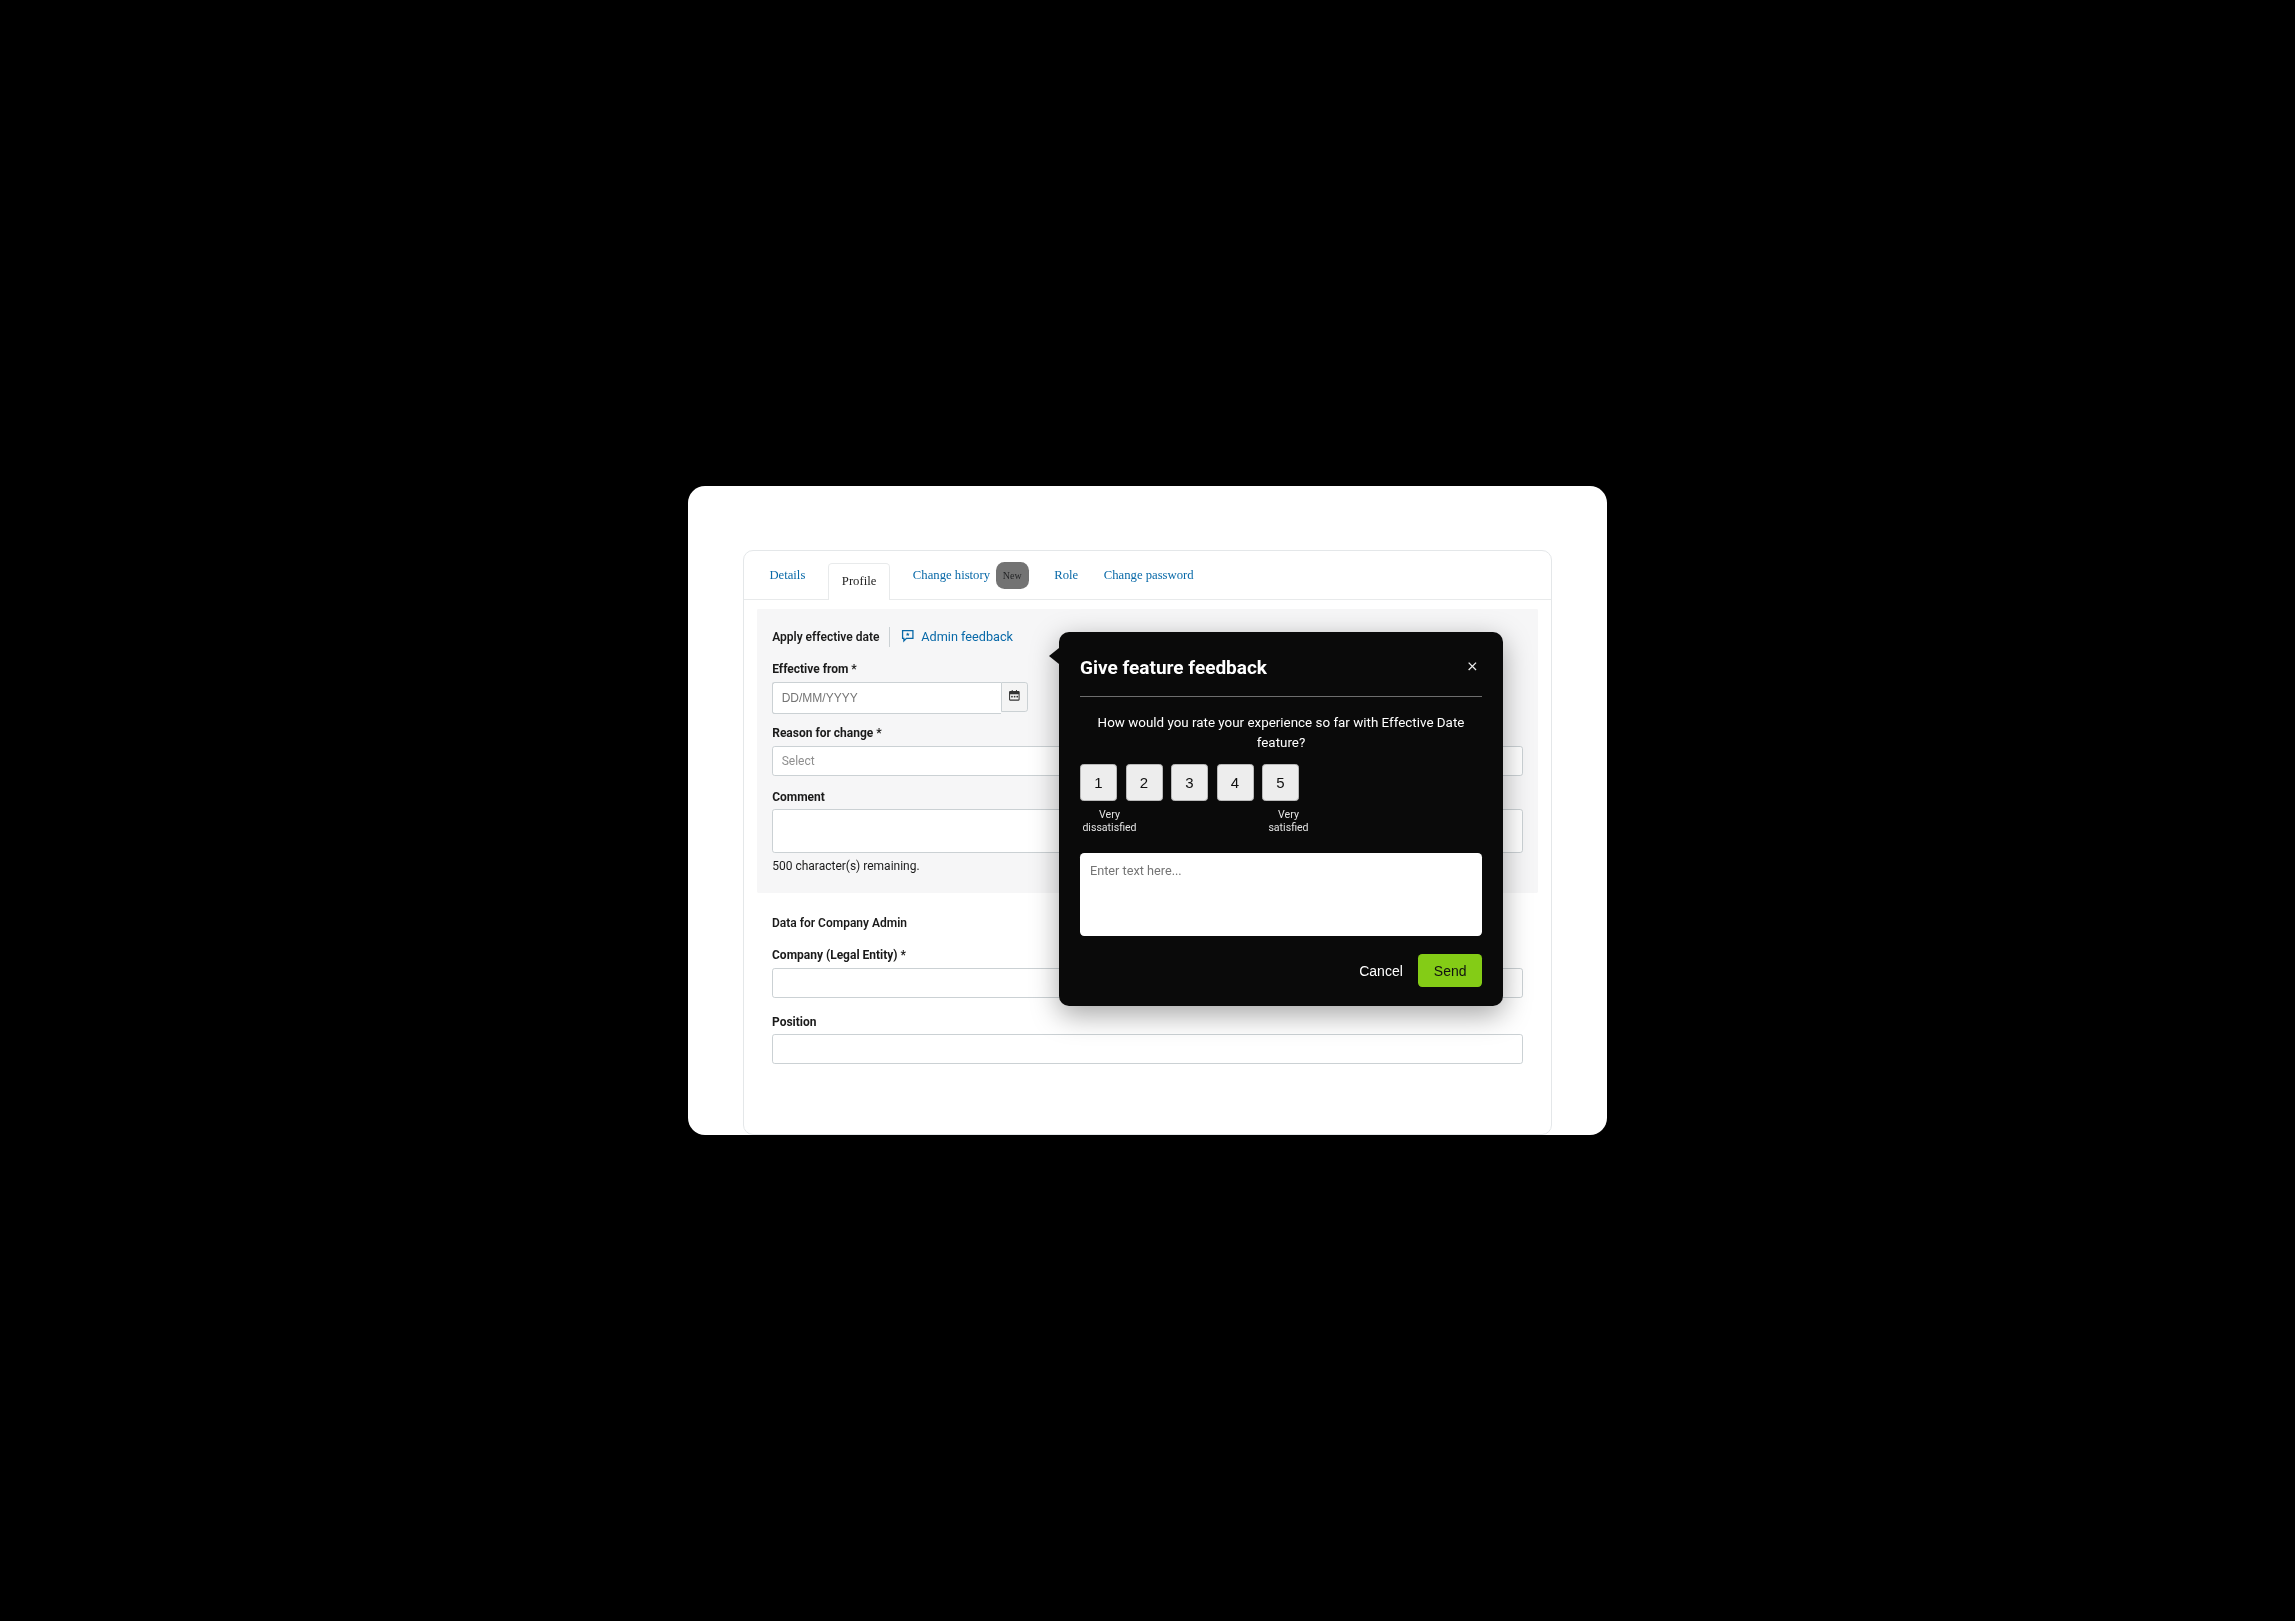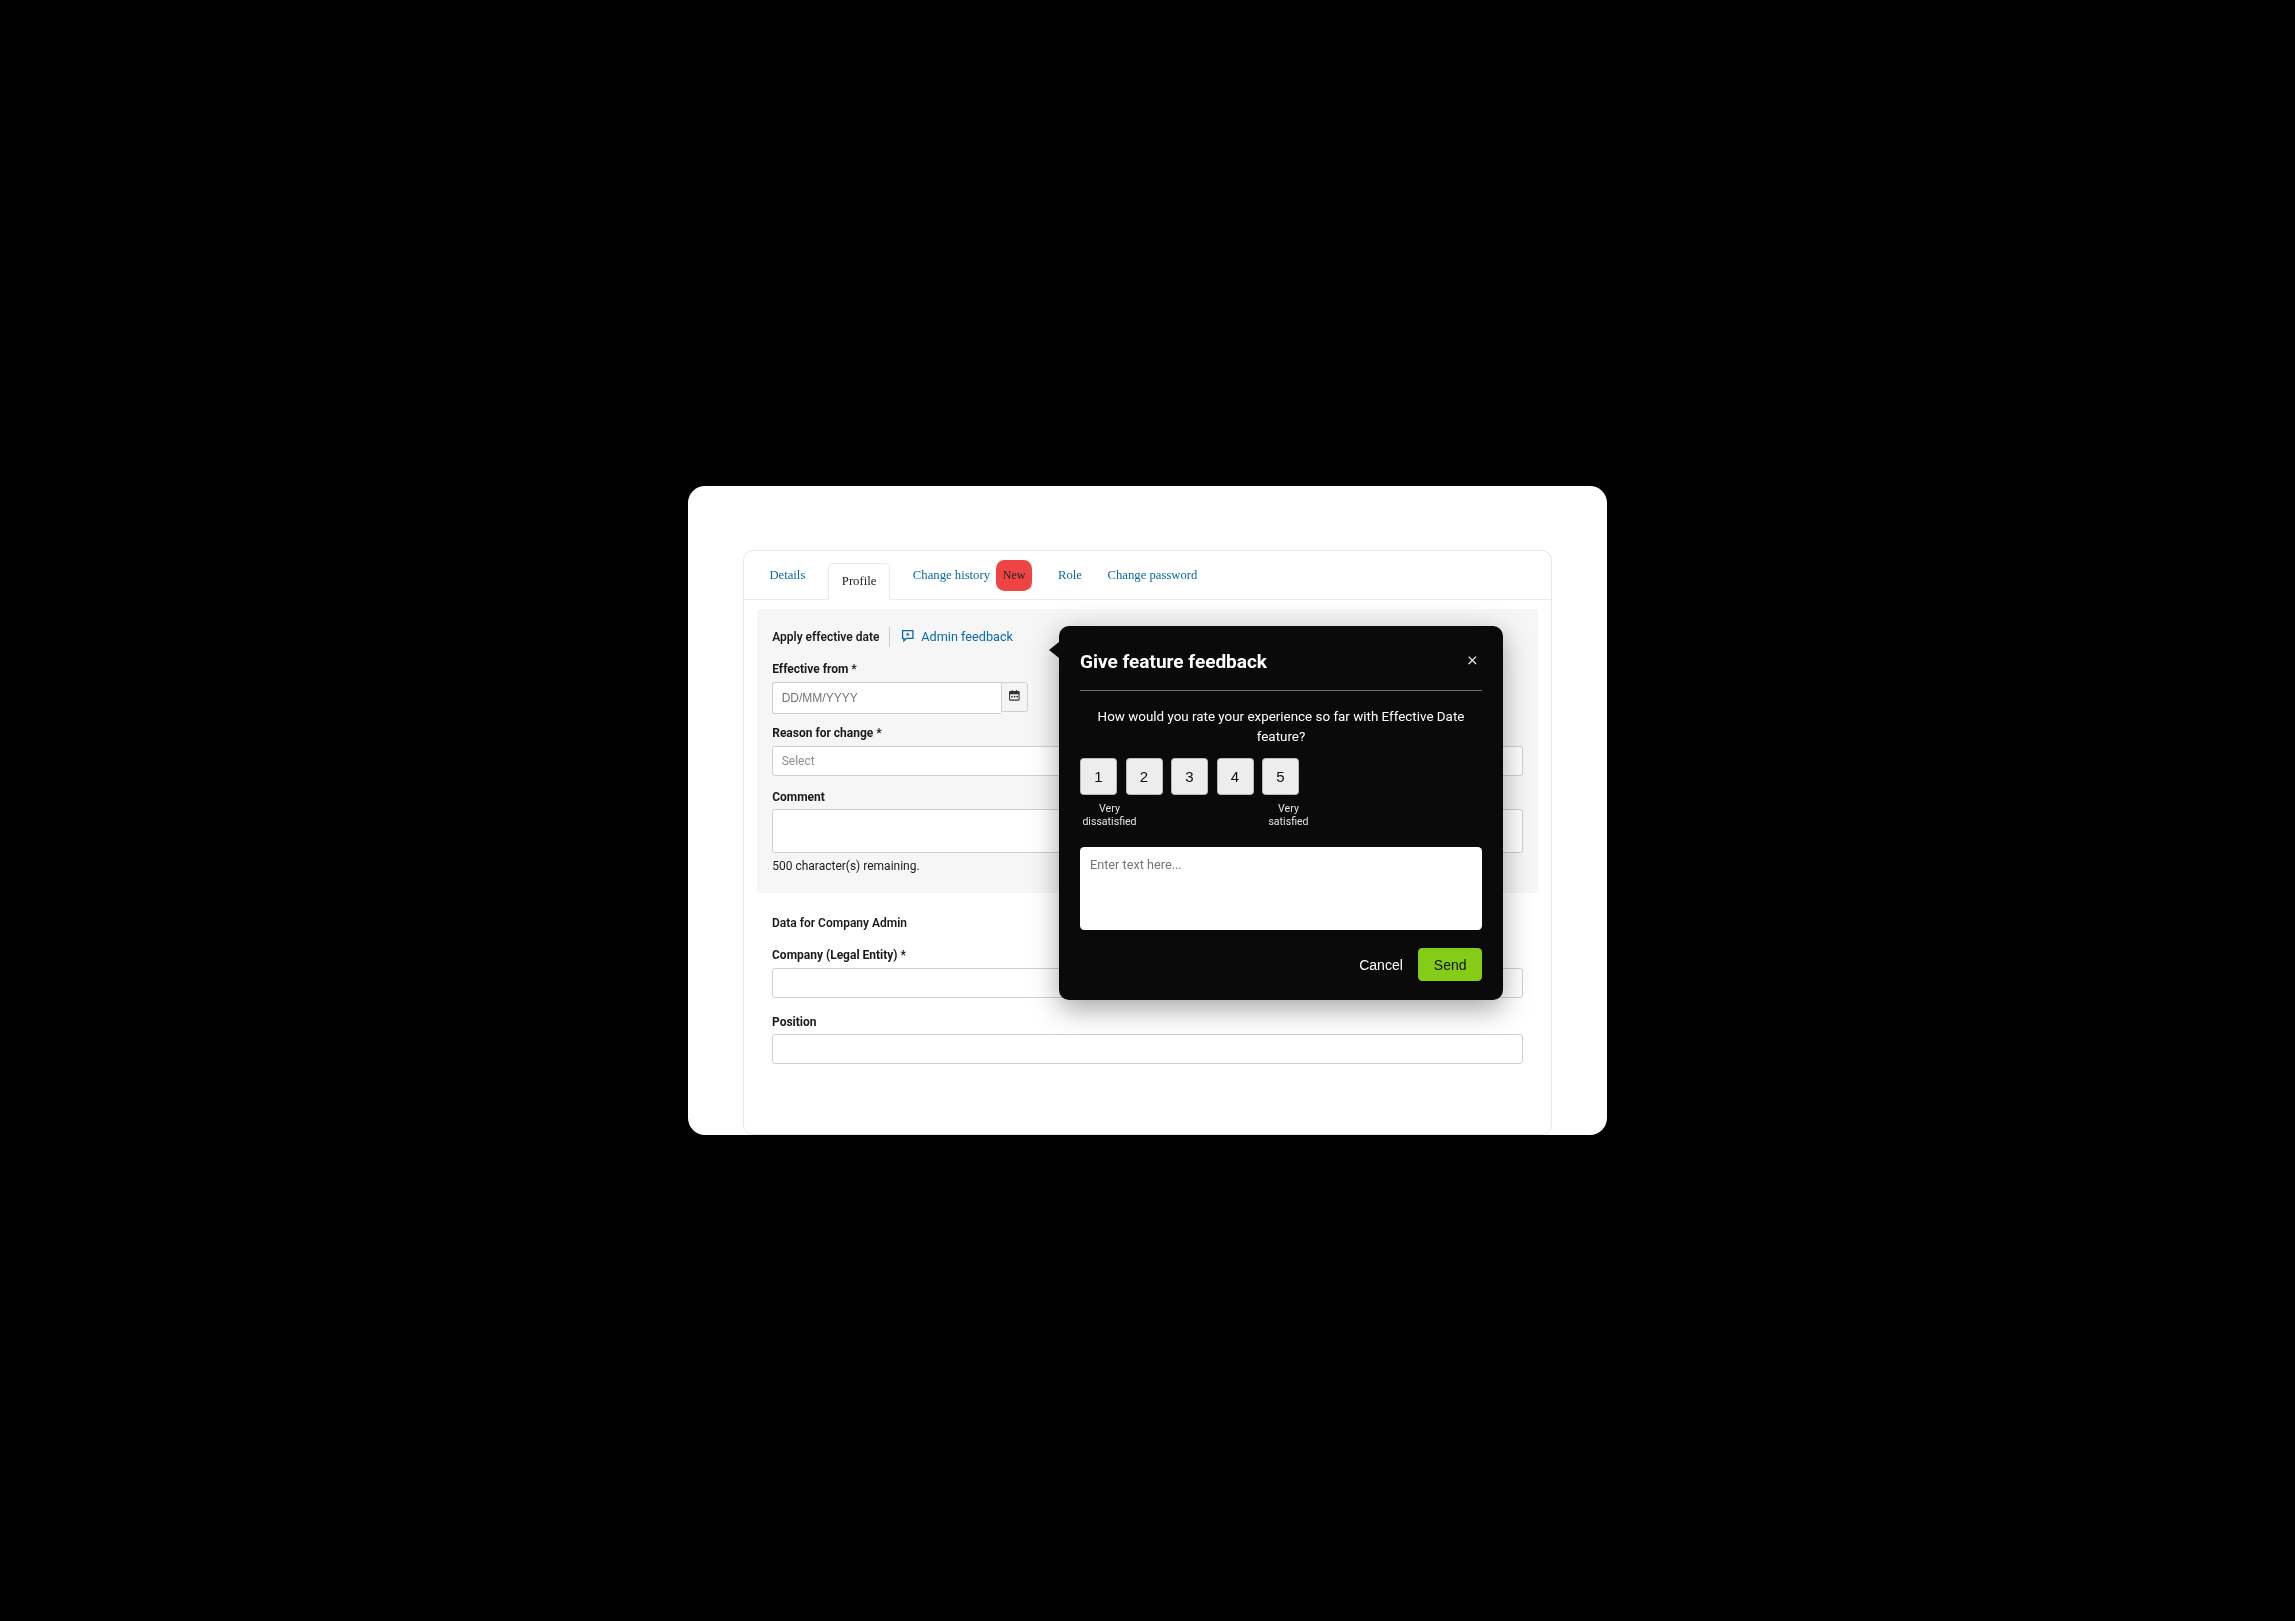--- a/index.html
+++ b/index.html
@@ -52,23 +52,23 @@
       border-right: 0.7px solid #E8EAEB;
       border-top: 0.7px solid #E8EAEB;
       border-radius: 4.2px 4.2px 0 0;
       margin-bottom: -0.7px;
       background: #fff;
       height: 37px;
       align-self: flex-end;
       padding: 0 12.7px;
     }
     .pill {
-      background: #ef4444;
+      background: #737373;
       color: #232426;
-      font-size: 12px;
+      font-size: 10px;
       padding: 8px 7px;
       border-radius: 8.5px;
     }
 
     
     .gray-panel {
       background: #F6F6F7;
       margin: 8.5px 12.7px 0 12.7px;
       border-radius: 1.4px;
       padding: 18.4px 15.5px 17px 15.5px;
@@ -180,21 +180,21 @@
       height: 30px;
       border: 0.7px solid #CBD1D4;
       border-radius: 2.8px;
       background: #fff;
     }
     .white-panel .field-block { margin-bottom: 17px; }
 
     
     .popover {
       position: absolute;
-      top: 140px;
+      top: 146px;
       left: 371px;
       width: 444px;
       background: #0A0A0A;
       color: #fff;
       border-radius: 10px;
       padding: 24px 21px 18.4px 21px;
       box-shadow: 0 8.5px 28px rgba(0,0,0,0.35);
       z-index: 10;
     }
     .popover::before {

